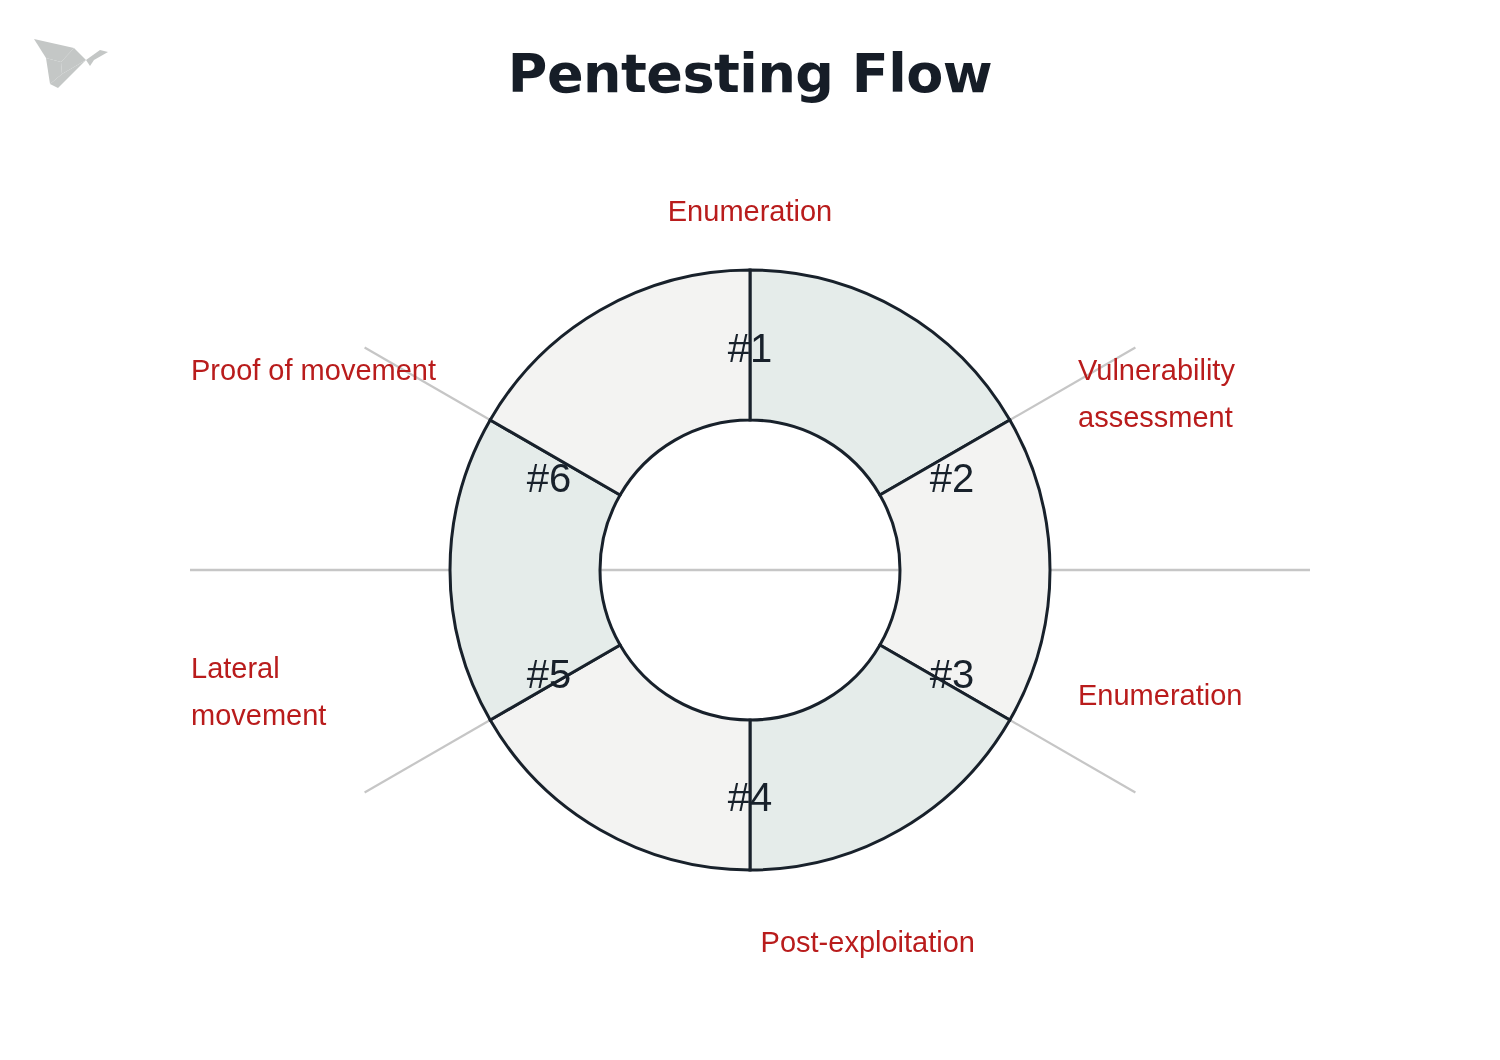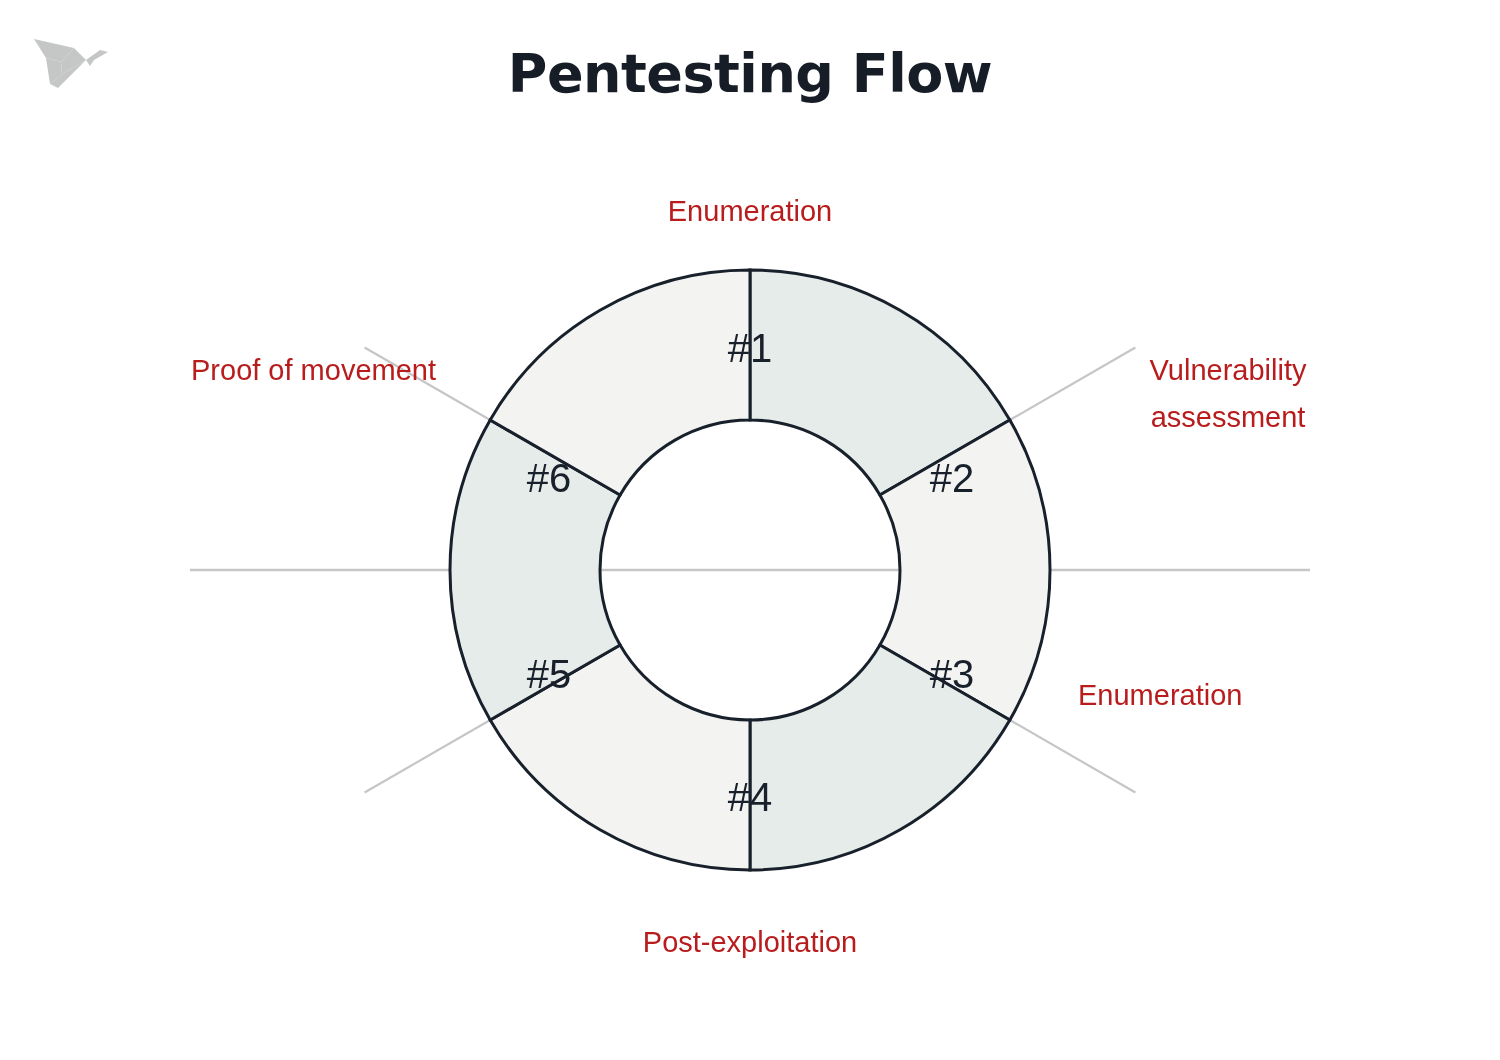--- a/index.html
+++ b/index.html
@@ -62,33 +62,33 @@
   .lbl-enumeration {
     left: 525px;
     top: 188px;
     width: 450px;
     text-align: center;
   }
   .lbl-vuln {
     left: 1078px;
     top: 347px;
     width: 300px;
-    text-align: center;
+    text-align: left;
   }
   .lbl-exploitation {
     left: 1078px;
     top: 672px;
     width: 300px;
     text-align: left;
   }
   .lbl-postexploit {
     left: 525px;
     top: 919px;
     width: 450px;
-    text-align: center;
+    text-align: right;
   }
   .lbl-lateral {
     left: 191px;
     top: 645px;
     width: 300px;
     text-align: left;
   }
   .lbl-poc {
     left: 191px;
     top: 347px;
@@ -154,16 +154,18 @@
 
   <div class="outer-label lbl-enumeration">Enumeration</div>
 
   <div class="outer-label lbl-vuln">Vulnerability
 assessment</div>
 
   <div class="outer-label lbl-exploitation">Enumeration</div>
 
   <div class="outer-label lbl-postexploit">Post-exploitation</div>
 
+  <div class="outer-label lbl-lateral">Lateral
+movement</div>
 
   <div class="outer-label lbl-poc">Proof of movement</div>
 
 </div>
 
 </body></html>

